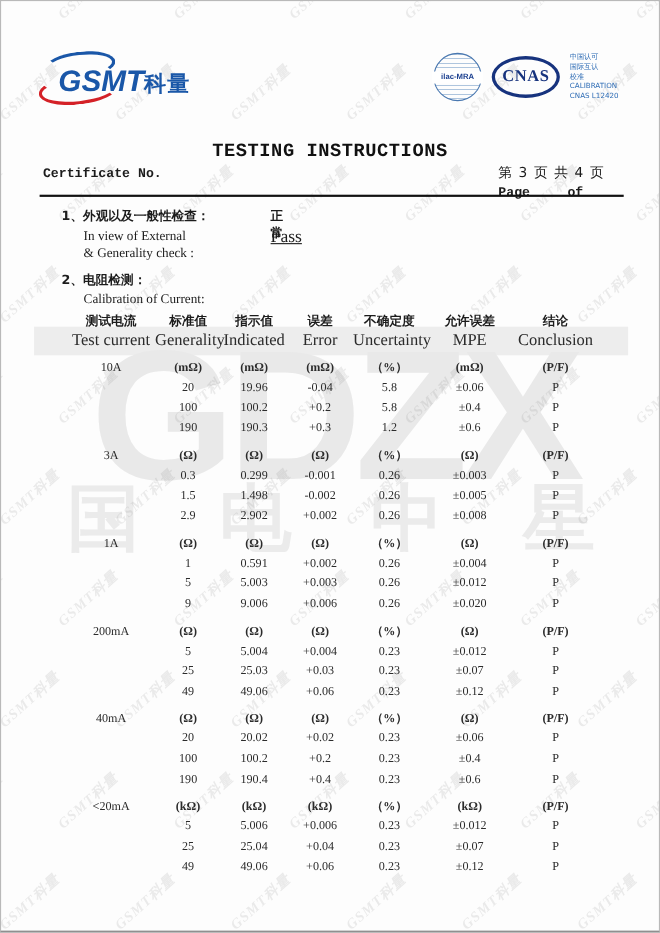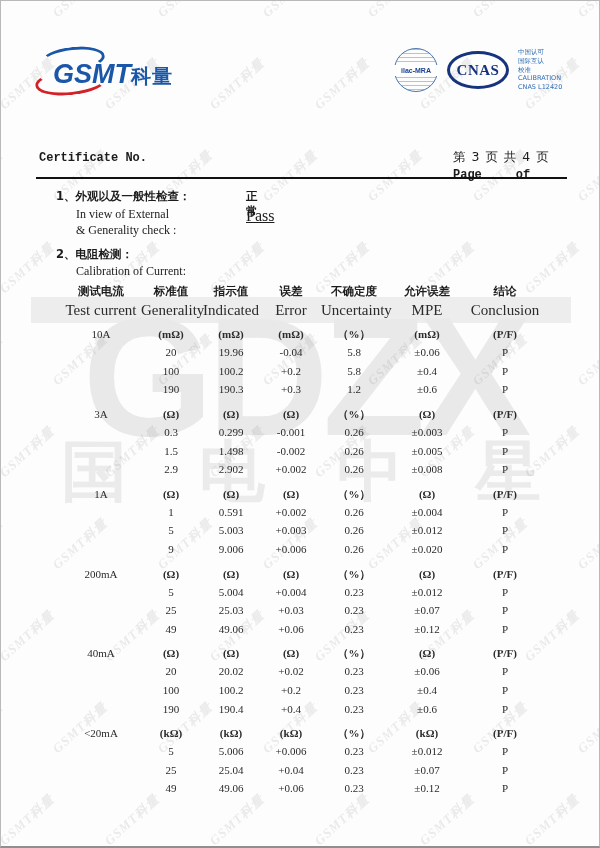--- a/index.html
+++ b/index.html
@@ -175,20 +175,21 @@
       <div class="cnas">CNAS</div>
       <div class="cnas-side">
         <div>中国认可</div>
         <div>国际互认</div>
         <div>校准</div>
         <div>CALIBRATION</div>
         <div>CNAS L12420</div>
       </div>
     </div>
 
+    <div class="title-en">TESTING INSTRUCTIONS</div>
 
     <div class="cert-left">
       <div class="cert-en">Certificate No.</div>
     </div>
     <div class="page-right">
       <div class="page-cn">第 3 页  共 4 页</div>
       <div class="page-en"><span>Page</span><span class="of">of</span></div>
     </div>
     <div class="head-rule"></div>
 

